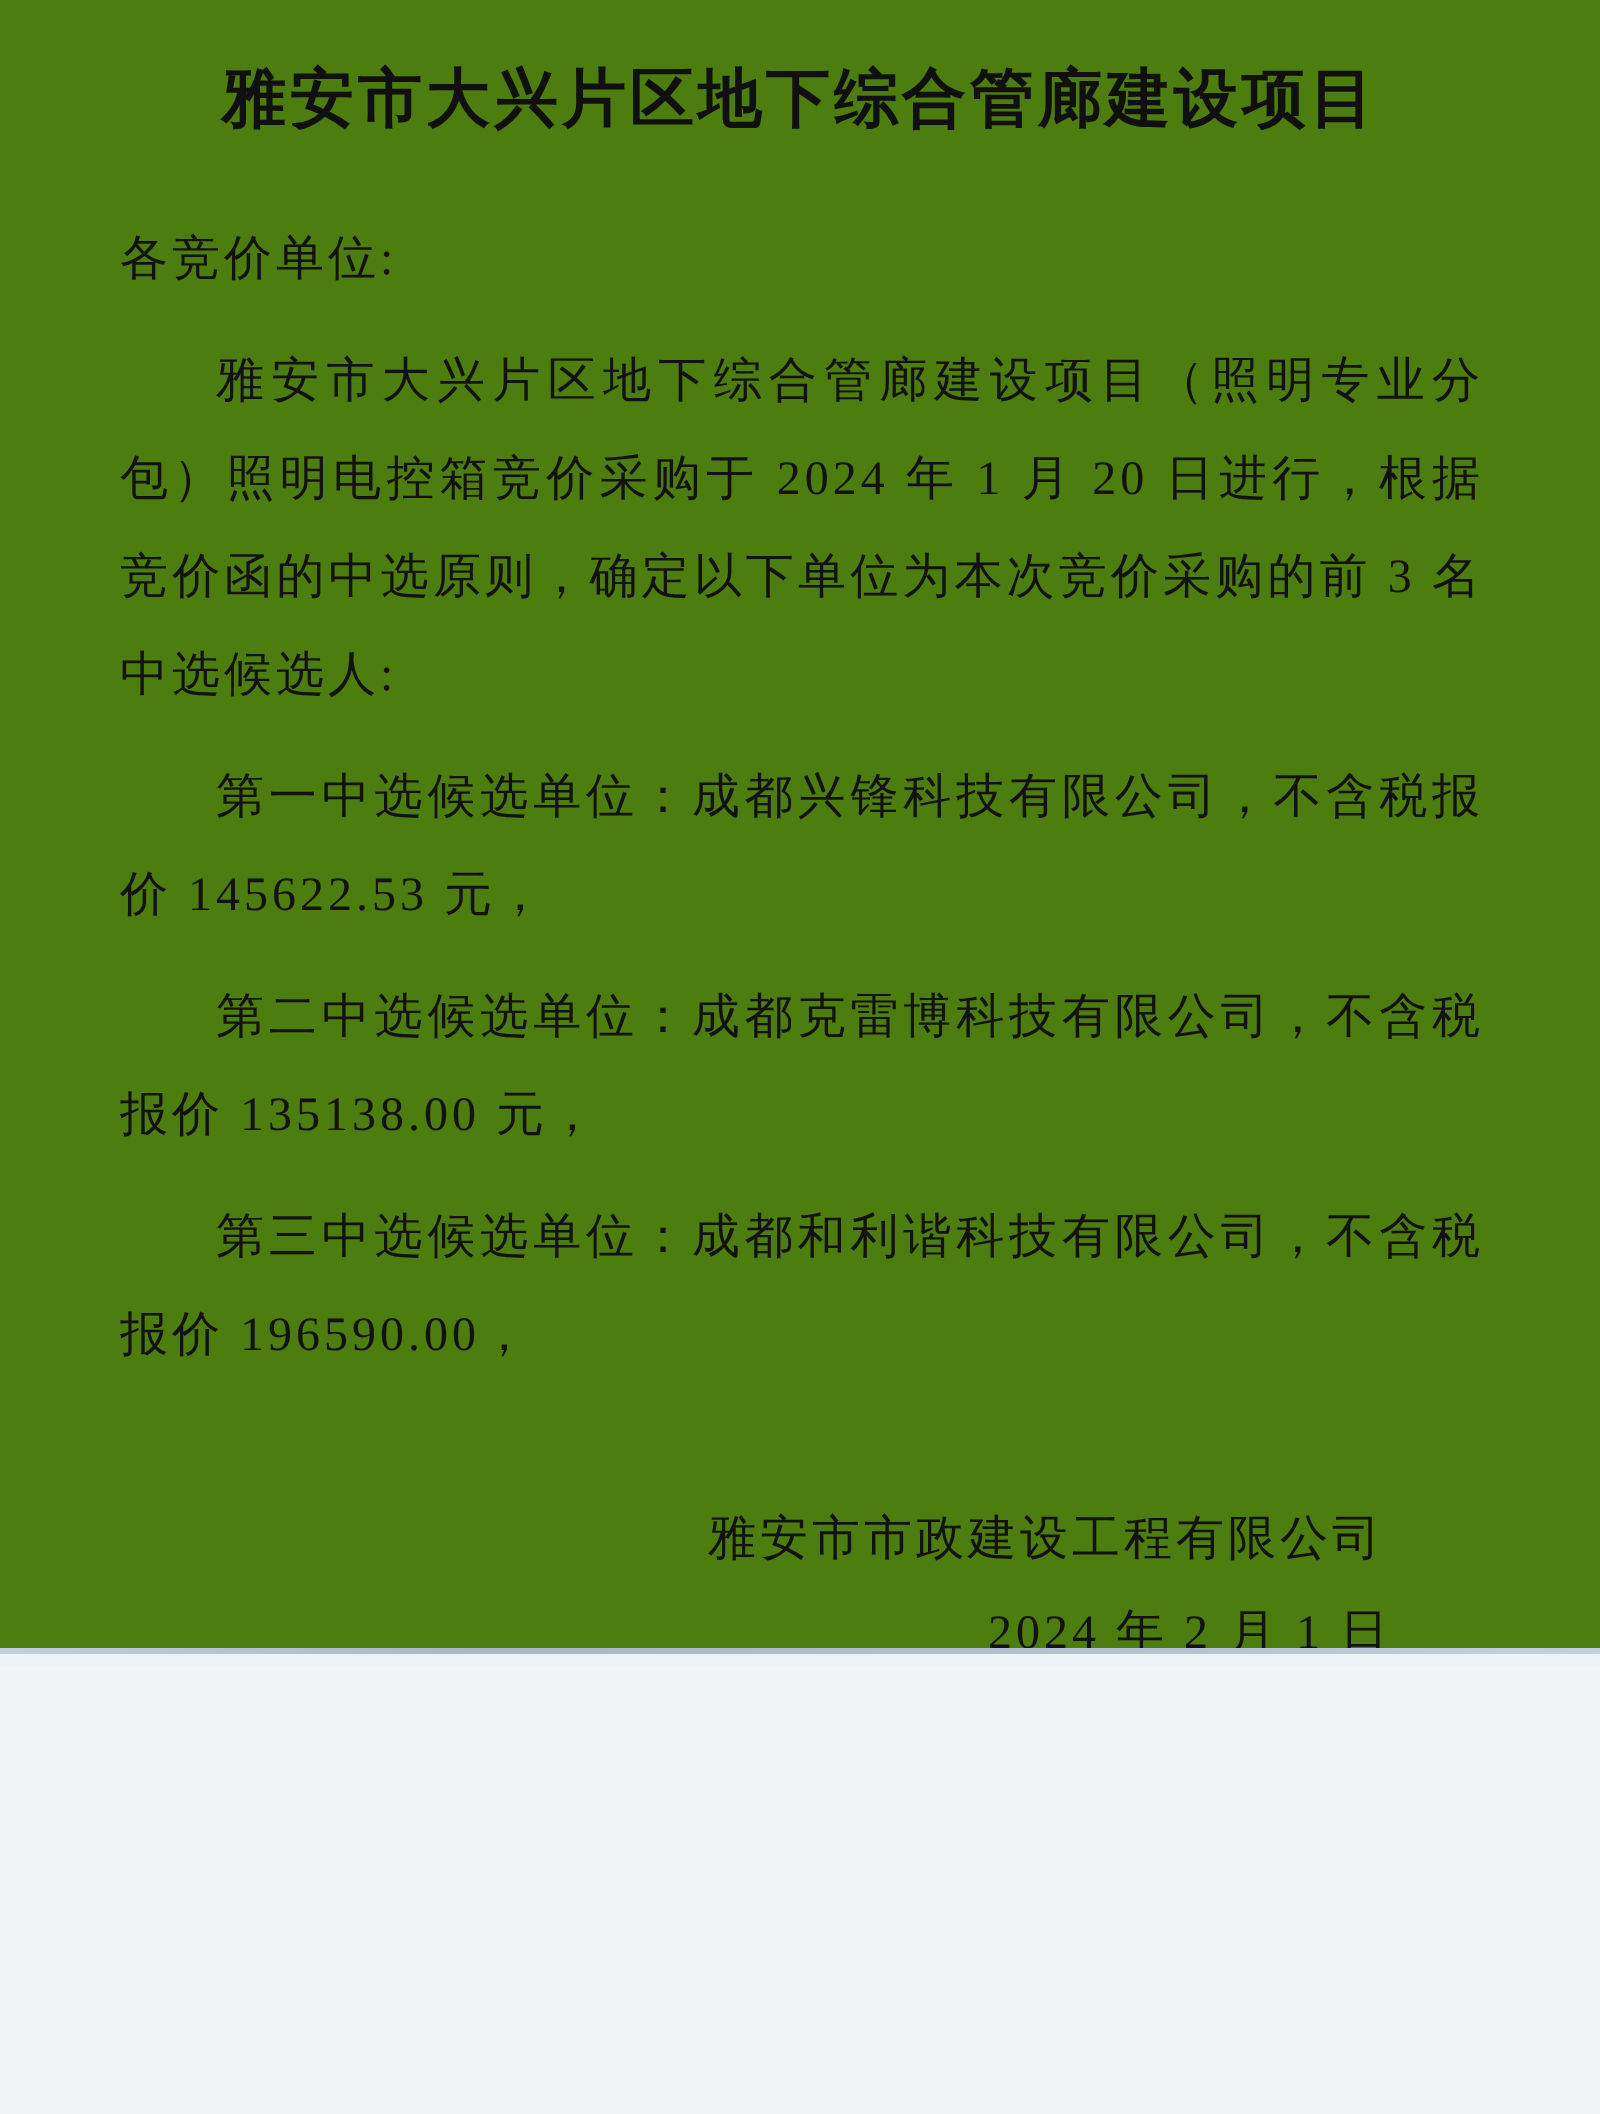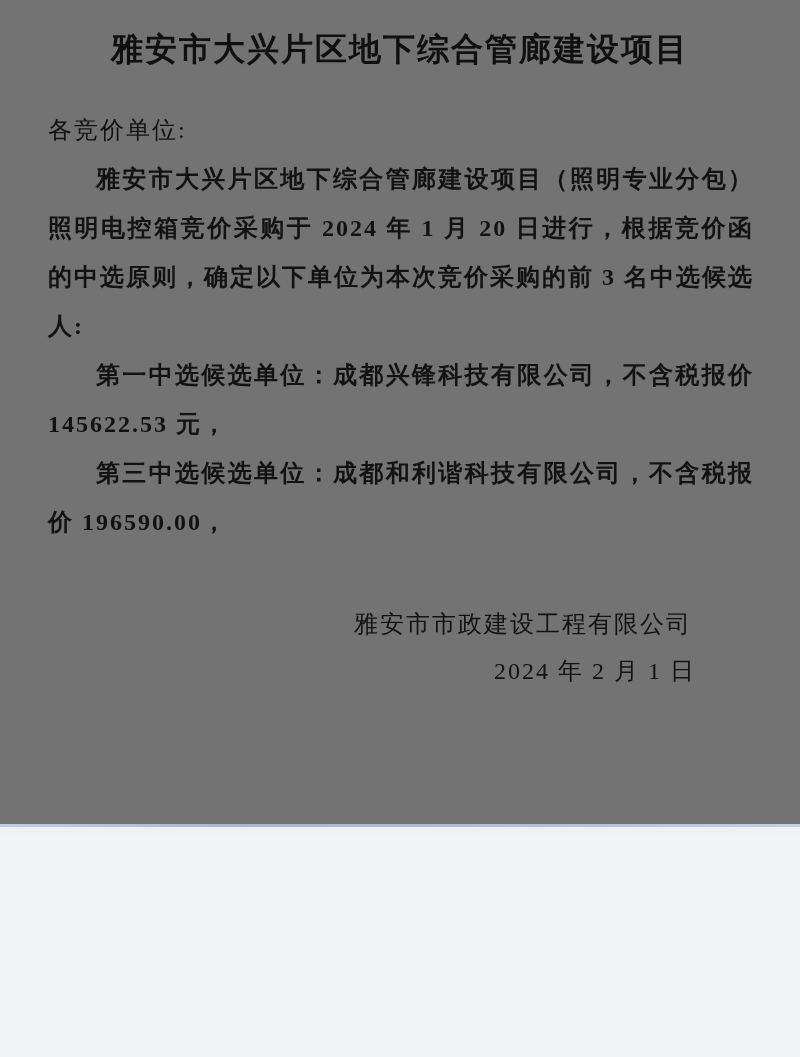--- a/index.html
+++ b/index.html
@@ -4,21 +4,21 @@
 <style>
   html,body{margin:0;padding:0;}
   body{
     width:800px;height:1057px;
     background:#f2f3f5;
     font-family:"Liberation Serif","DejaVu Serif",serif;
   }
   .page{
     position:relative;
     width:800px;height:833px;
-    background:#737373;
+    background:#4d7c0f;
     overflow:hidden;
     color:#151515;
   }
   
   .title-block{
     padding-top:20px;
     text-align:center;
   }
   .title-line{
     font-size:32px;
@@ -29,22 +29,22 @@
   }
   
   .body-text{
     margin:28px 46px 0 48px;
     font-size:24px;
     line-height:49px;
     letter-spacing:2px;
     text-align:justify;
     color:#121212;
   }
-  .body-text p{margin:0;}
-  .body-text p.indent{text-indent:2em;font-weight:bold;}
+  .body-text p{margin:12px;}
+  .body-text p.indent{text-indent:2em;}
   
   .signature{
     margin-top:54px;
     font-size:24px;
     letter-spacing:2px;
     color:#121212;
   }
   .sig-company{
     text-align:right;
     padding-right:62px;
@@ -97,20 +97,21 @@
 <div class="page">
 
   <div class="title-block">
     <div class="title-line">雅安市大兴片区地下综合管廊建设项目</div>
   </div>
 
   <div class="body-text">
     <p>各竞价单位:</p>
     <p class="indent">雅安市大兴片区地下综合管廊建设项目（照明专业分包）照明电控箱竞价采购于 2024 年 1 月 20 日进行，根据竞价函的中选原则，确定以下单位为本次竞价采购的前 3 名中选候选人:</p>
     <p class="indent">第一中选候选单位：成都兴锋科技有限公司，不含税报价 145622.53 元，</p>
+    <p class="indent">第二中选候选单位：成都克雷博科技有限公司，不含税报价 135138.00 元，</p>
     <p class="indent">第三中选候选单位：成都和利谐科技有限公司，不含税报价 196590.00，</p>
 
     <div class="signature">
       <div class="sig-company">雅安市市政建设工程有限公司</div>
       <div class="sig-date">2024 年 2 月 1 日</div>
     </div>
   </div>
 
   <div class="seal">
     <svg viewBox="0 0 186 186" xmlns="http://www.w3.org/2000/svg">

